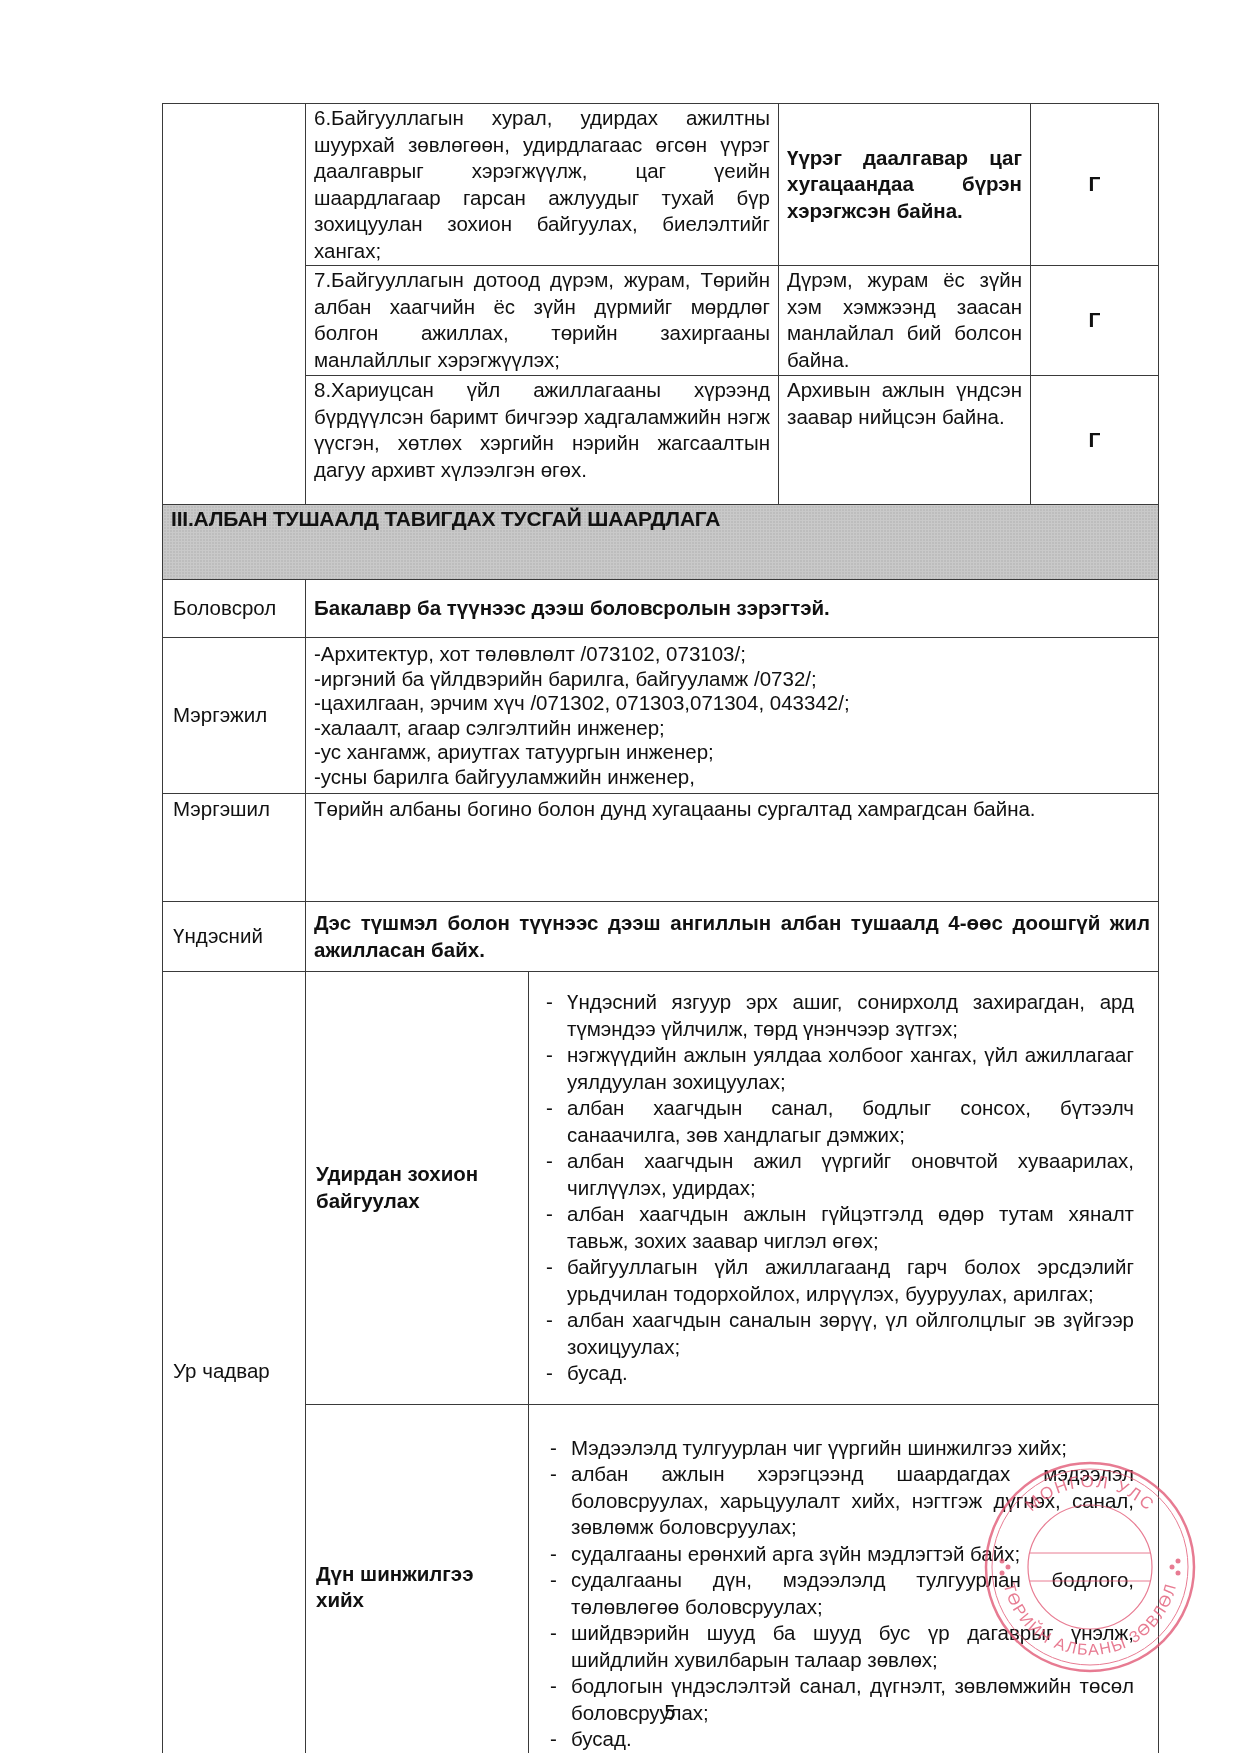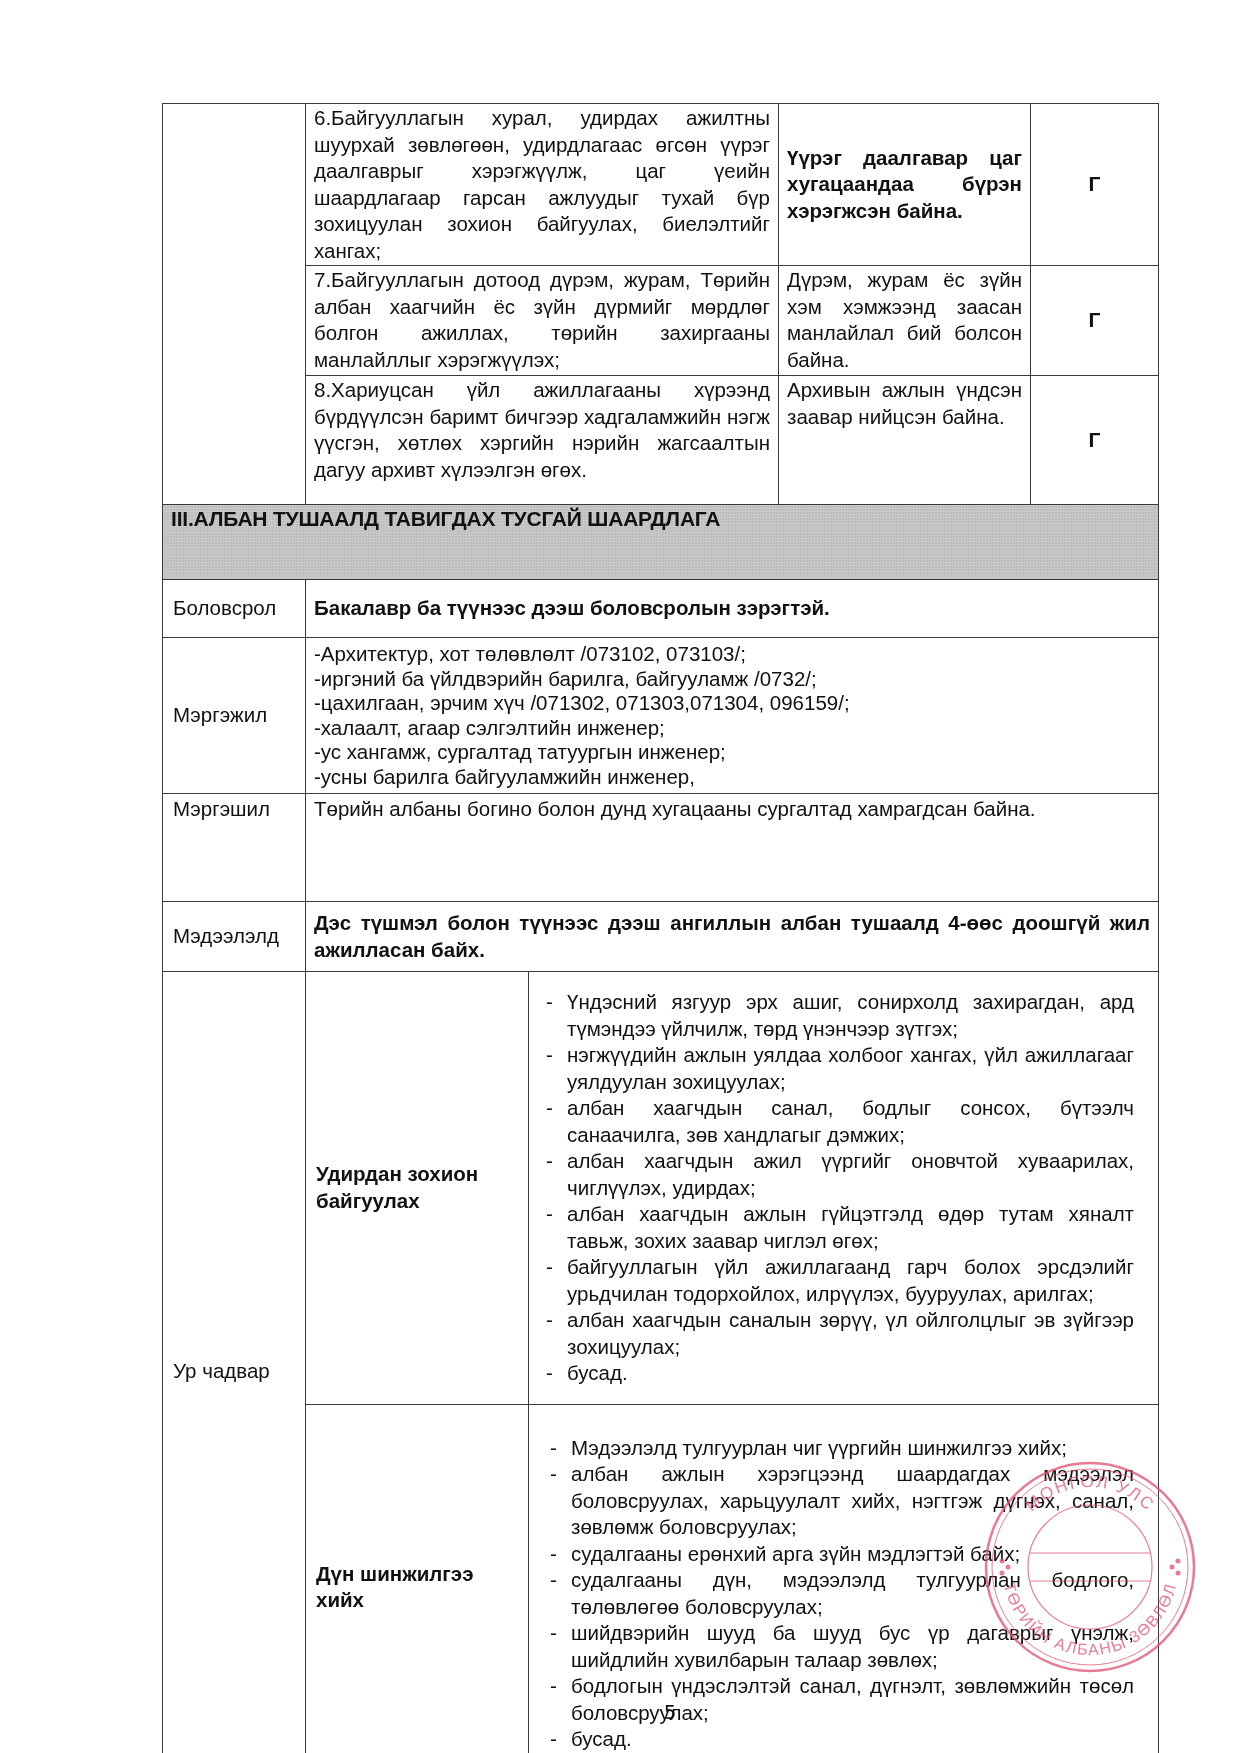--- a/index.html
+++ b/index.html
@@ -67,34 +67,34 @@
   <tr style="height:58px">
     <td class="label">Боловсрол</td>
     <td colspan="4" class="mid">Бакалавр ба түүнээс дээш боловсролын зэрэгтэй.</td>
   </tr>
 
   <tr style="height:110px">
     <td class="label">Мэргэжил</td>
     <td colspan="4" class="plain-lines" style="padding-top:4px;padding-bottom:4px;line-height:24.5px">
       <div>-Архитектур, хот төлөвлөлт /073102, 073103/;</div>
       <div>-иргэний ба үйлдвэрийн барилга, байгууламж /0732/;</div>
-      <div>-цахилгаан, эрчим хүч /071302, 071303,071304, 096159/;</div>
+      <div>-цахилгаан, эрчим хүч /071302, 071303,071304, 043342/;</div>
       <div>-халаалт, агаар сэлгэлтийн инженер;</div>
-      <div>-ус хангамж, сургалтад татуургын инженер;</div>
+      <div>-ус хангамж, ариутгах татуургын инженер;</div>
       <div>-усны барилга байгууламжийн инженер,</div>
     </td>
   </tr>
 
   <tr style="height:108px">
     <td class="label" style="vertical-align:top !important;padding-top:2px">Мэргэшил</td>
     <td colspan="4" style="padding-top:2px">Төрийн албаны богино болон дунд хугацааны сургалтад хамрагдсан байна.</td>
   </tr>
 
   <tr style="height:70px">
-    <td class="label">Мэдээлэлд</td>
+    <td class="label">Үндэсний</td>
     <td colspan="4" class="just mid">Дэс түшмэл болон түүнээс дээш ангиллын албан тушаалд 4-өөс доошгүй жил ажилласан байх.</td>
   </tr>
 
   <tr style="height:400px">
     <td rowspan="2" class="label">Ур чадвар</td>
     <td class="mid" style="padding-left:10px;padding-right:40px">Удирдан зохион байгуулах</td>
     <td colspan="3" style="padding-left:8px;padding-right:8px">
       <ul class="dash">
         <li>Үндэсний язгуур эрх ашиг, сонирхолд захирагдан, ард түмэндээ үйлчилж, төрд үнэнчээр зүтгэх;</li>
         <li>нэгжүүдийн ажлын уялдаа холбоог хангах, үйл ажиллагааг уялдуулан зохицуулах;</li>

